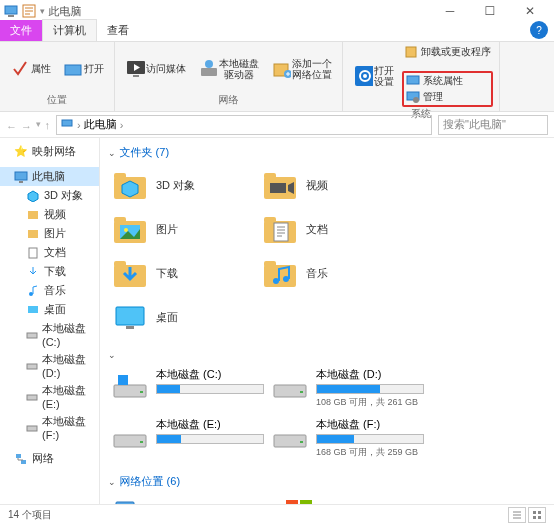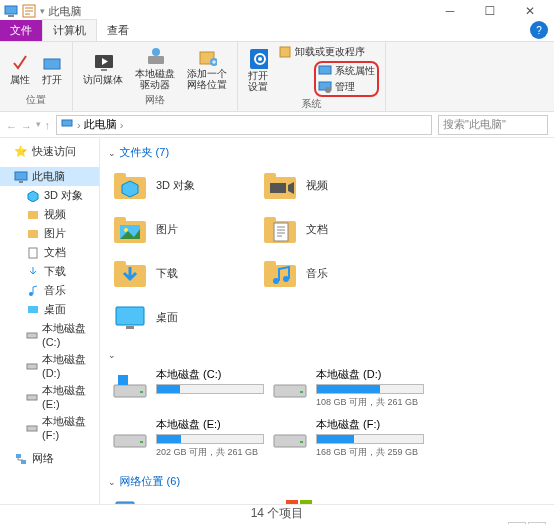--- a/index.html
+++ b/index.html
@@ -9,36 +9,36 @@
 .titlebar { height: 22px; display: flex; align-items: center; padding: 0 4px; background: #fff; }
 .titlebar .qat { display: flex; gap: 4px; align-items: center; }
 .titlebar .qat-icon { width: 14px; height: 14px; display: flex; align-items: center; justify-content: center; }
 .titlebar .title { margin-left: 4px; color: #555; font-size: 11px; }
 .titlebar .controls { margin-left: auto; display: flex; }
 .titlebar .ctrl { width: 40px; height: 22px; display: flex; align-items: center; justify-content: center; color: #555; font-size: 12px; }
 
 
 .tabs { height: 20px; display: flex; align-items: flex-end; background: #fff; border-bottom: 1px solid #e0e0e0; }
 .tab { padding: 3px 10px; font-size: 11px; color: #333; cursor: default; }
-.tab.file { background: #a21caf; color: #fff; }
+.tab.file { background: #d946ef; color: #fff; }
 .tab.active { background: #f5f5f5; border: 1px solid #e0e0e0; border-bottom: none; }
 .help { margin-left: auto; width: 18px; height: 18px; border-radius: 50%; background: #1976d2; color: #fff; display: flex; align-items: center; justify-content: center; font-size: 10px; margin-right: 6px; margin-bottom: 2px; }
 
 
 .ribbon { height: 70px; background: #f5f5f5; display: flex; border-bottom: 1px solid #e0e0e0; }
 .ribbon-group { display: flex; flex-direction: column; align-items: center; border-right: 1px solid #e0e0e0; padding: 2px 6px; }
 .ribbon-group-body { display: flex; gap: 4px; flex: 1; align-items: center; }
 .ribbon-group-label { font-size: 10px; color: #666; margin-top: auto; padding-bottom: 2px; }
-.ribbon-btn { display: flex; flex-direction: column; align-items: center; gap: 1px; padding: 2px 4px; }
+.ribbon-btn { display: flex; flex-direction: row; align-items: center; gap: 1px; padding: 2px 4px; }
 .ribbon-btn .ico { width: 20px; height: 20px; display: flex; align-items: center; justify-content: center; }
 .ribbon-btn .lbl { font-size: 10px; color: #333; text-align: center; line-height: 1.1; }
-.ribbon-col { display: flex; flex-direction: column; gap: 1px; }
+.ribbon-col { display: flex; flex-direction: column; gap: 11px; }
 .ribbon-row-btn { display: flex; align-items: center; gap: 3px; font-size: 10px; color: #333; padding: 1px 2px; }
 .ribbon-row-btn .ico-s { width: 14px; height: 14px; display: flex; align-items: center; justify-content: center; }
-.highlight-box { border: 2px solid #e03030; border-radius: 8px; margin-left: 38px; }
+.highlight-box { border: 2px solid #e03030; border-radius: 2px; }
 
 
 .addressbar { height: 26px; display: flex; align-items: center; padding: 2px 6px; gap: 6px; border-bottom: 1px solid #e8e8e8; }
 .nav-arrows { display: flex; gap: 4px; color: #aaa; }
 .addr-box { flex: 1; border: 1px solid #ccc; height: 20px; display: flex; align-items: center; padding: 0 4px; font-size: 11px; }
 .search-box { width: 110px; border: 1px solid #ccc; height: 20px; display: flex; align-items: center; padding: 0 4px; font-size: 11px; color: #888; }
 
 
 .body { flex: 1; display: flex; overflow: hidden; }
 .tree { width: 100px; border-right: 1px solid #e8e8e8; padding: 4px 0; overflow-y: hidden; }
@@ -62,21 +62,21 @@
 .drive-item .dr-info { flex: 1; display: flex; flex-direction: column; gap: 2px; }
 .drive-item .dr-name { font-size: 11px; }
 .drive-bar { width: 100%; height: 10px; border: 1px solid #bbb; background: #f0f0f0; position: relative; }
 .drive-bar-fill { height: 100%; background: #2196f3; }
 .drive-txt { font-size: 9px; color: #666; }
 
 .net-item { width: 170px; display: flex; align-items: center; gap: 8px; padding: 4px; }
 .net-item .ni-ico { width: 36px; height: 36px; display: flex; align-items: center; justify-content: center; }
 
 
-.statusbar { height: 20px; border-top: 1px solid #e8e8e8; display: flex; align-items: center; padding: 0 8px; font-size: 12px; color: #555; flex-direction: column; }
+.statusbar { height: 20px; border-top: 1px solid #e8e8e8; display: flex; align-items: center; padding: 0 8px; font-size: 10px; color: #555; }
 .statusbar .view-icons { margin-left: auto; display: flex; gap: 2px; }
 .statusbar .vi { width: 18px; height: 16px; border: 1px solid #ccc; display: flex; align-items: center; justify-content: center; }
 
 
 .folder-svg { width: 32px; height: 28px; }
 </style>
 </head>
 <body>
 
 <div class="titlebar">
@@ -235,21 +235,21 @@
   <div class="search-box">
     <span>搜索"此电脑"</span>
   </div>
 </div>
 
 <div class="body">
 
   <div class="tree">
     <div class="tree-item">
         <span class="ti-ico">⭐</span>
-        <span>快速访问</span>
+        <span>映射网络</span>
       </div>
     <div class="tree-spacer"></div>
     <div class="tree-item sel">
         <span class="ti-ico">
           <svg width="14" height="14">
             <rect x="1" y="2" width="12" height="8" fill="#5aa9e6" stroke="#2676c0"></rect>
             <rect x="5" y="11" width="4" height="2" fill="#888"></rect>
           </svg>
         </span>
         <span>此电脑</span>
@@ -482,21 +482,20 @@
       <svg width="36" height="28">
                 <rect x="2" y="14" width="32" height="12" fill="#d0d0d0" stroke="#999" rx="1"></rect>
                 <rect x="28" y="20" width="3" height="2" fill="#4caf50"></rect>
               </svg>
     </span>
     <div class="dr-info">
       <span class="dr-name">本地磁盘 (E:)</span>
       <div class="drive-bar">
                 <div class="drive-bar-fill" style="width:23%"></div>
               </div>
-      <span class="drive-txt">202 GB 可用，共 261 GB</span>
     </div>
           </div>
           <div class="drive-item">
     <span class="dr-ico">
       <svg width="36" height="28">
                 <rect x="2" y="14" width="32" height="12" fill="#d0d0d0" stroke="#999" rx="1"></rect>
                 <rect x="28" y="20" width="3" height="2" fill="#4caf50"></rect>
               </svg>
     </span>
     <div class="dr-info">

